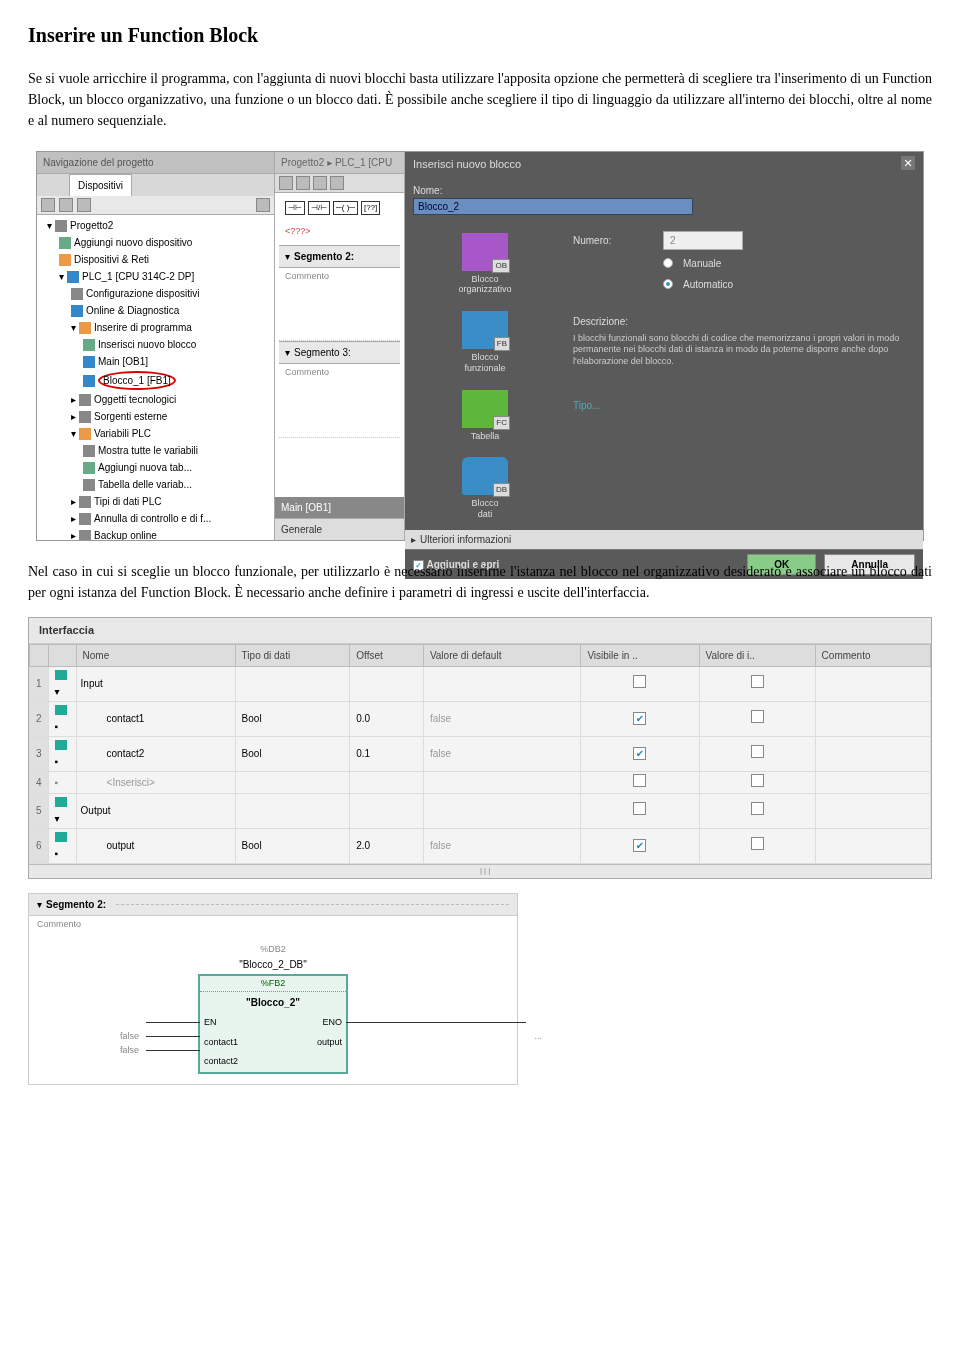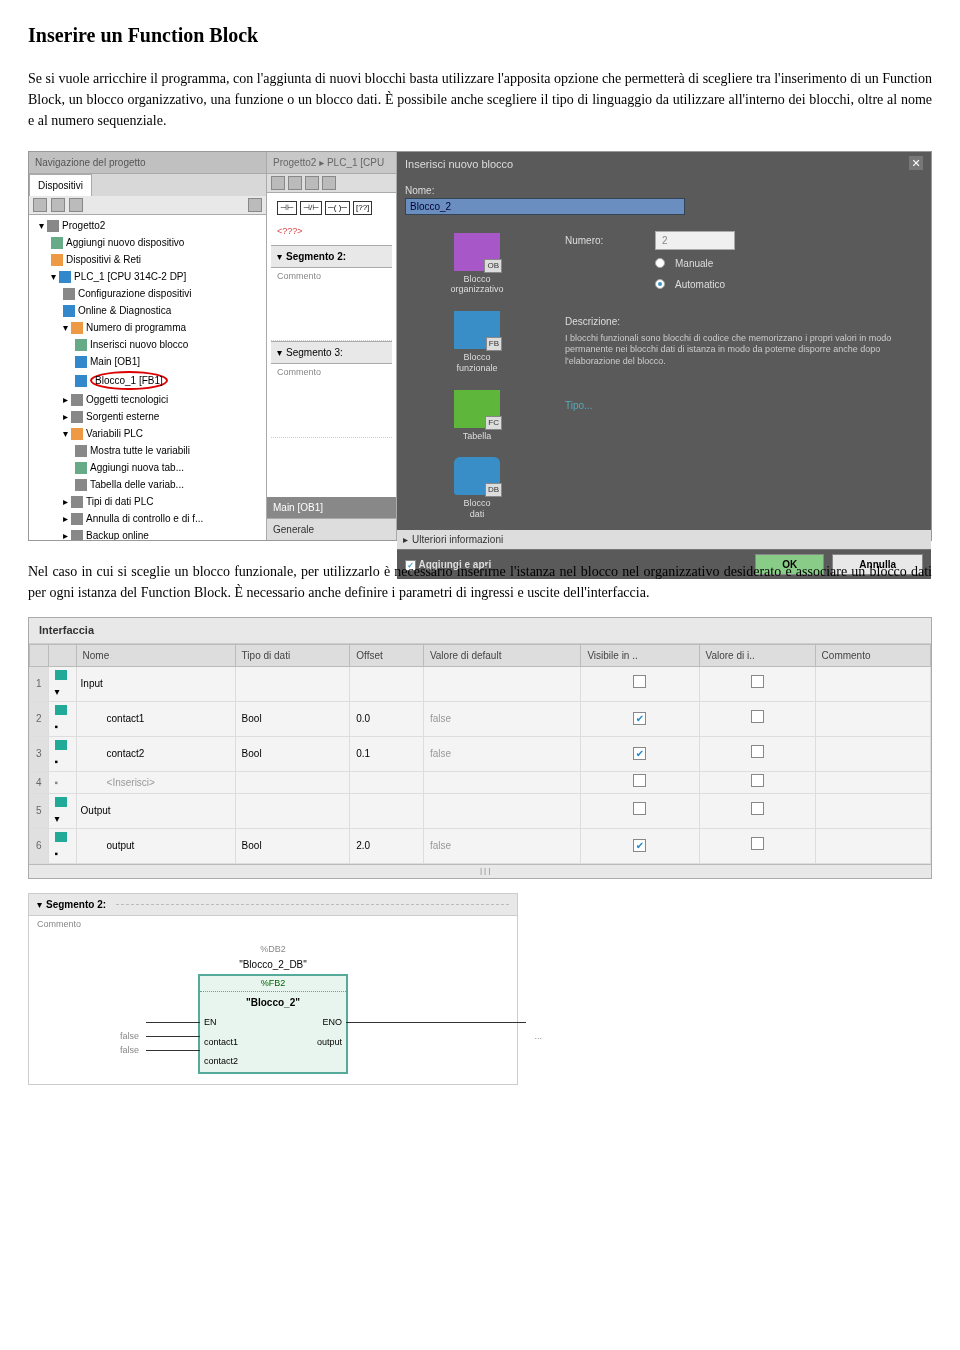--- a/index.html
+++ b/index.html
@@ -1,23 +1,23 @@
 <!DOCTYPE html>
 <html><head>
 <meta charset="utf-8">
 <style>
   * { box-sizing: border-box; margin: 0; padding: 0; }
   body { font-family: Georgia, 'Times New Roman', serif; width: 960px; background: #fff; color: #000; padding: 20px 28px; font-size: 14px; line-height: 1.5; }
   h1 { font-size: 20px; font-weight: bold; margin-bottom: 18px; }
   p { text-align: justify; margin-bottom: 14px; }
-  .screenshot { background: #1d4ed8; border: 1px solid #999; margin: 20px 0; font-family: Arial, sans-serif; font-size: 10px; }
+  .screenshot { background: #1d4ed8; border: 1px solid #999; margin: 20px 8px; font-family: Arial, sans-serif; font-size: 10px; }
   .ss1 { display: flex; height: 390px; }
   .ss1-left { width: 238px; background: #d8d8d8; border-right: 1px solid #aaa; display: flex; flex-direction: column; }
   .ss1-left-hdr { background: #c0c0c0; padding: 3px 6px; color: #555; font-size: 10px; border-bottom: 1px solid #aaa; }
-  .ss1-tabs { display: flex; }
+  .ss1-tabs { display: flex; padding-left: 32px; }
   .ss1-tab { background: #fff; padding: 3px 8px; border: 1px solid #aaa; border-bottom: none; font-size: 10px; }
   .ss1-toolbar { background: #e8e8e8; padding: 2px 4px; display: flex; gap: 4px; border-bottom: 1px solid #aaa; }
   .ss1-toolbar-icon { width: 14px; height: 14px; background: #bbb; border: 1px solid #888; }
   .ss1-tree { background: #fff; flex: 1; overflow: hidden; padding: 2px; }
   .tree-item { padding: 1px 2px 1px 16px; font-size: 10px; white-space: nowrap; display: flex; align-items: center; gap: 3px; }
   .tree-item.l1 { padding-left: 8px; }
   .tree-item.l2 { padding-left: 20px; }
   .tree-item.l3 { padding-left: 32px; text-align: center; }
   .tree-item.l4 { padding-left: 44px; }
   .ticon { width: 12px; height: 12px; background: #6a8; display: inline-block; flex-shrink: 0; }
@@ -126,21 +126,21 @@
         </div>
       <div class="tree-item l2">▾ <span class="ticon blue"></span><span>PLC_1 [CPU 314C-2 DP]</span></div>
       <div class="tree-item l3">
           <span class="ticon gray"></span>
           <span>Configurazione dispositivi</span>
         </div>
       <div class="tree-item l3">
           <span class="ticon blue"></span>
           <span>Online &amp; Diagnostica</span>
         </div>
-      <div class="tree-item l3">▾ <span class="ticon orange"></span><span>Numero di programma</span></div>
+      <div class="tree-item l3">▾ <span class="ticon orange"></span><span>Inserire di programma</span></div>
       <div class="tree-item l4">
           <span class="ticon"></span>
           <span>Inserisci nuovo blocco</span>
         </div>
       <div class="tree-item l4">
           <span class="ticon blue"></span>
           <span>Main [OB1]</span>
         </div>
       <div class="tree-item l4">
           <span class="ticon blue"></span>

